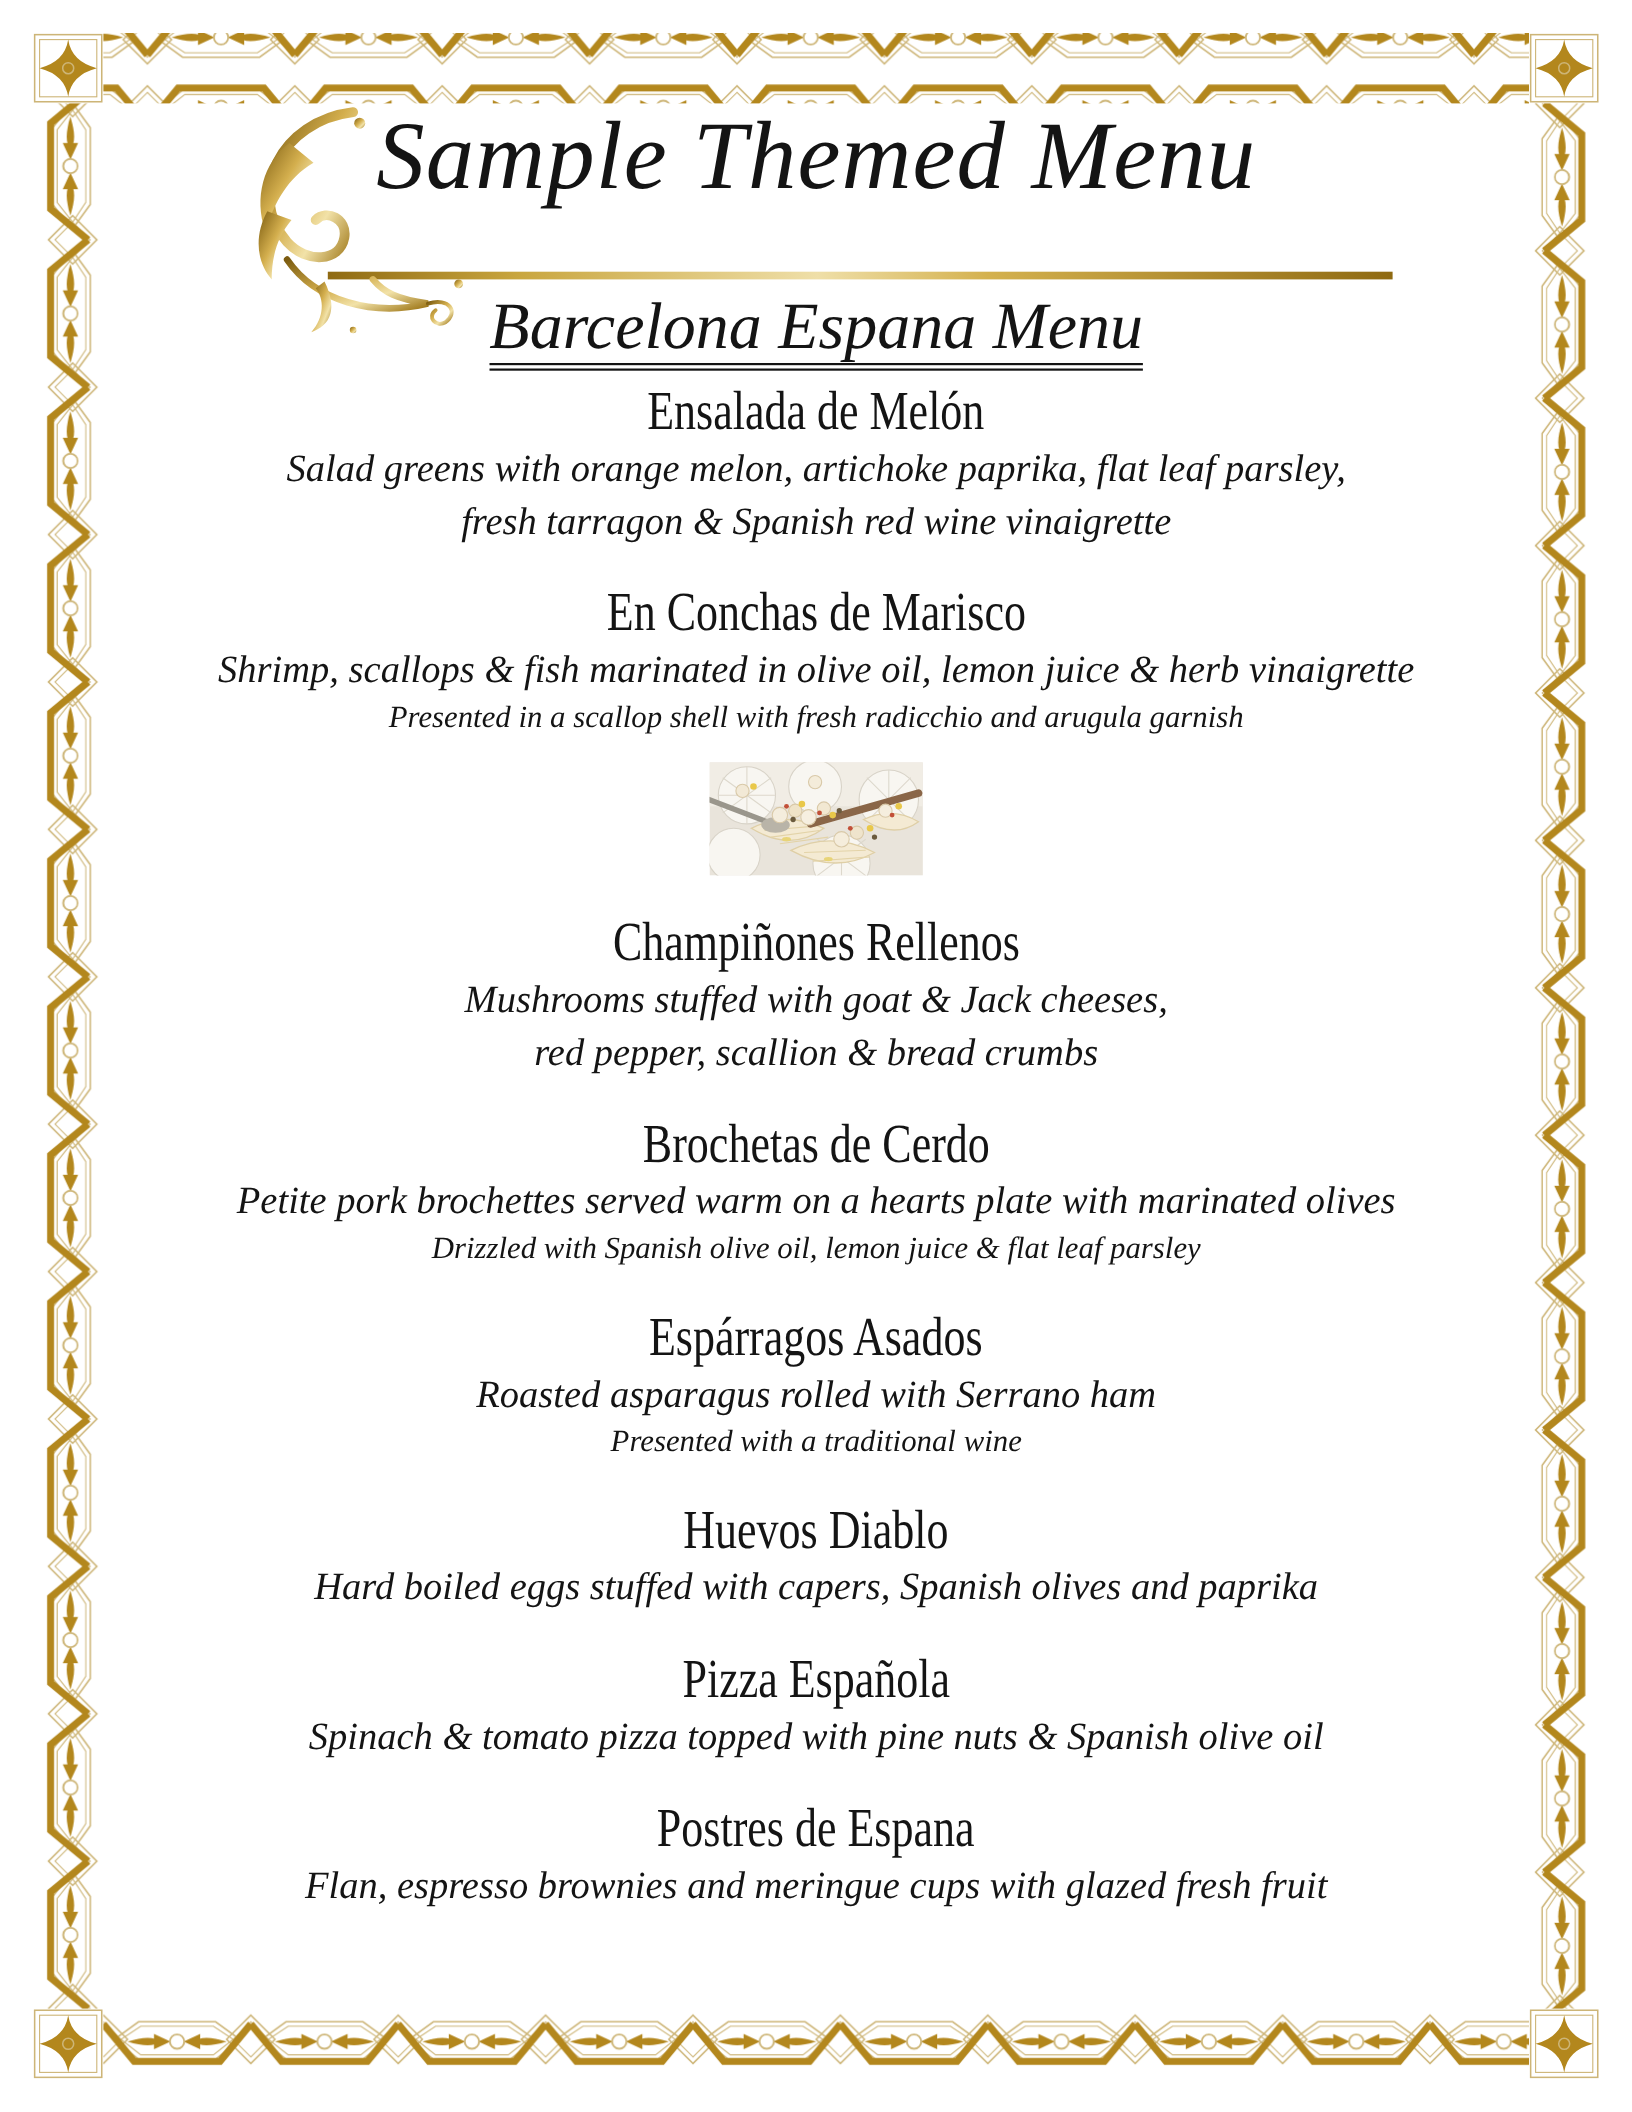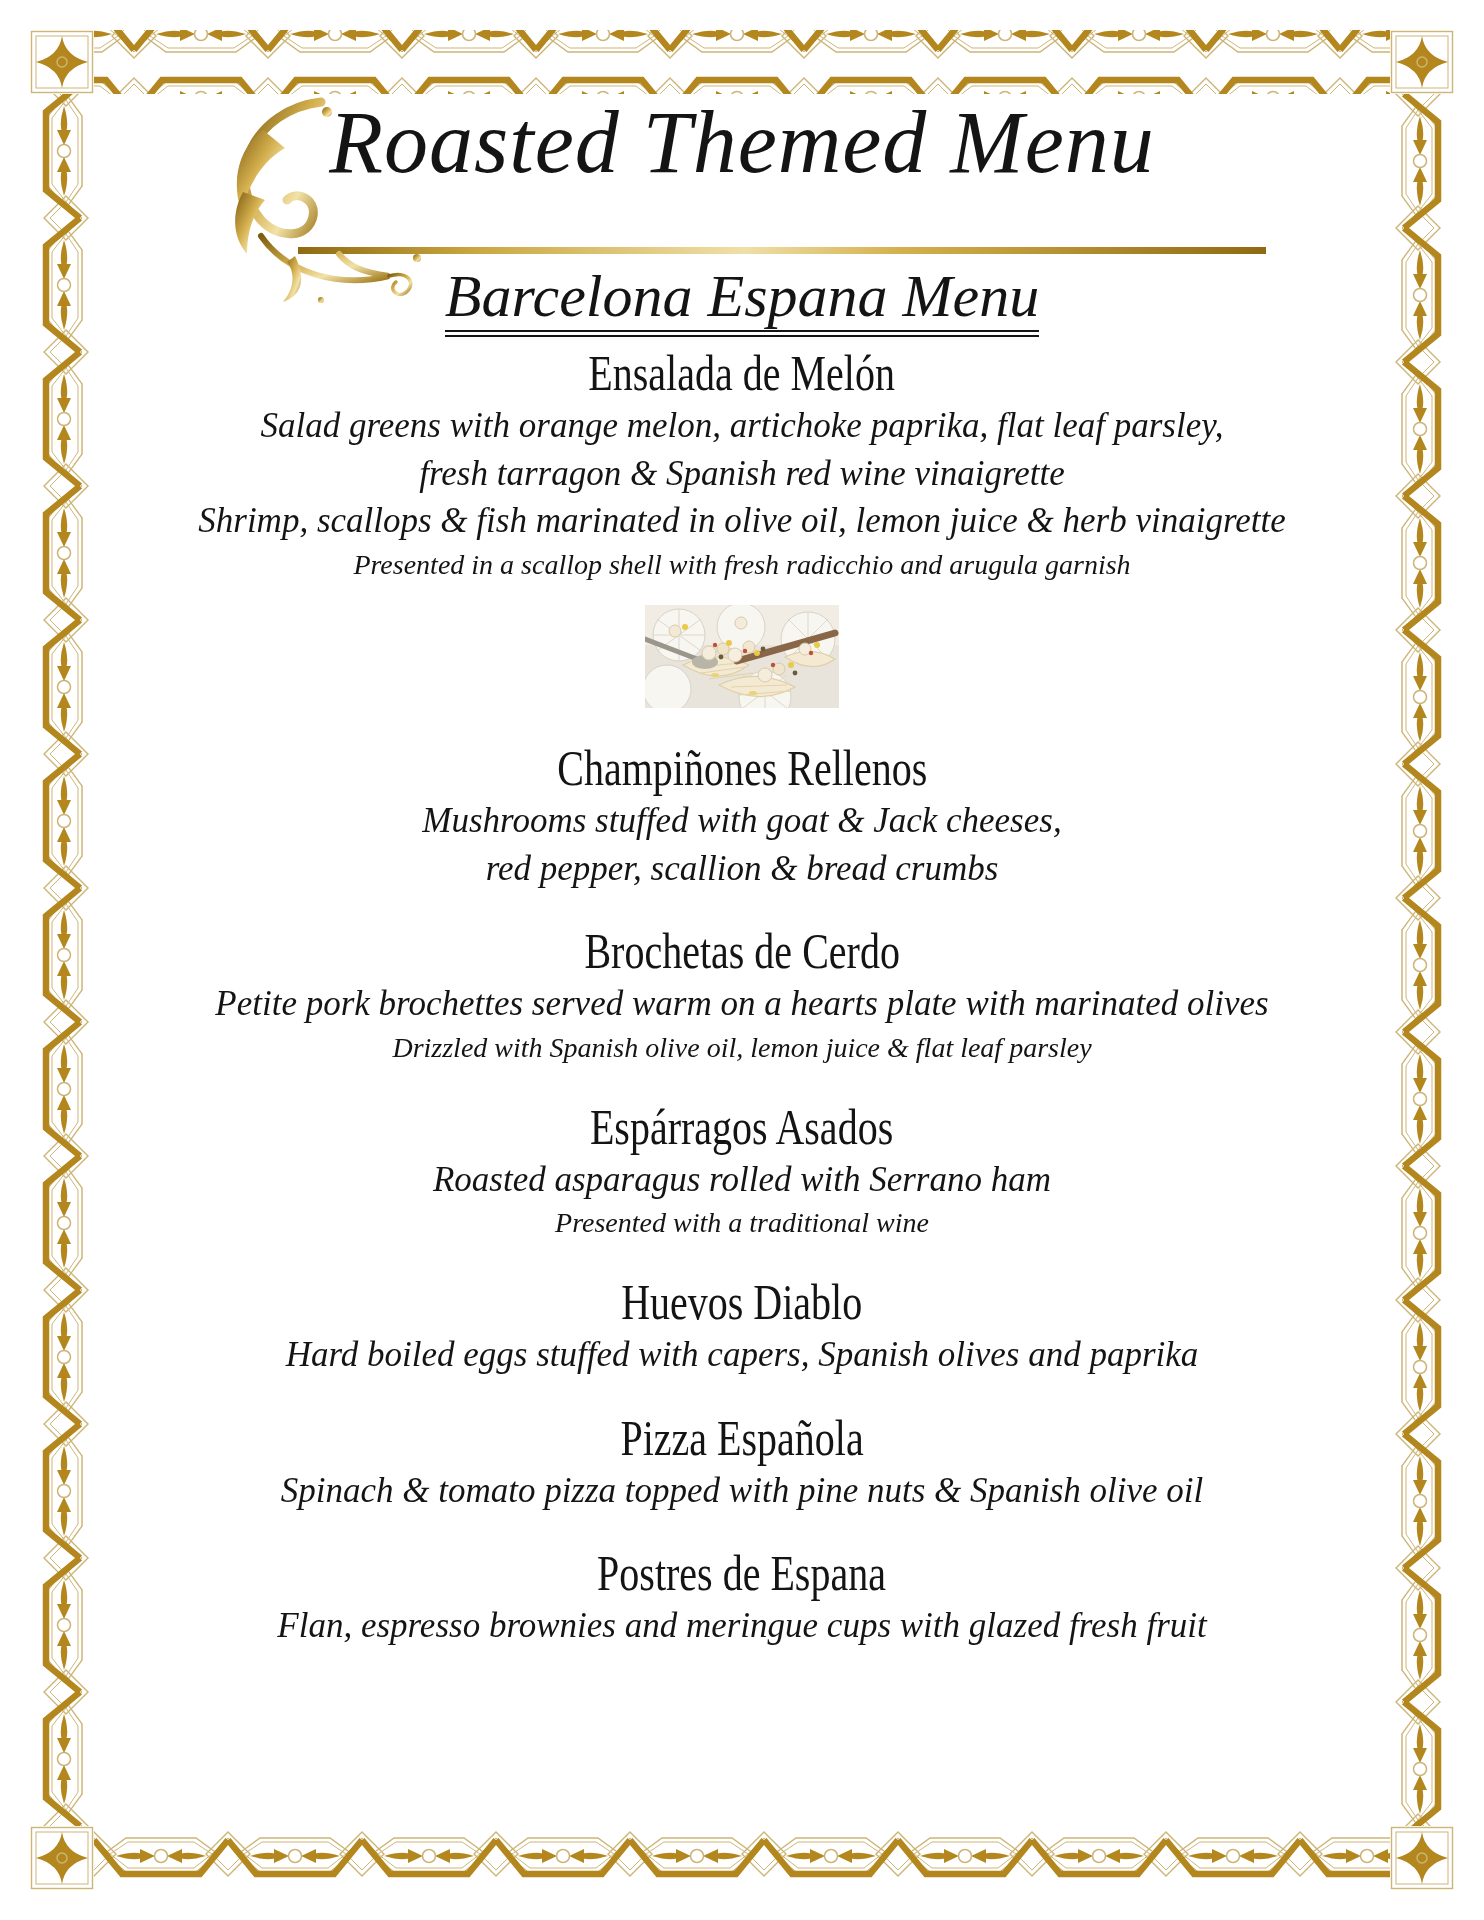--- a/index.html
+++ b/index.html
@@ -108,34 +108,37 @@
   <path d="M40 96 C 28 118 30 142 44 158 C 44 136 50 118 62 104 Z" fill="url(#gg)"></path>
   <path d="M58 140 C 84 178 136 192 186 180 C 158 176 146 170 136 158" stroke="url(#gg)" stroke-width="6" fill="none" stroke-linecap="round"></path>
   <path d="M186 180 C 206 174 214 188 202 197 C 193 202 185 192 193 186" stroke="url(#gg)" stroke-width="3.5" fill="none" stroke-linecap="round"></path>
   <path d="M92 160 C 104 184 98 200 80 206 C 92 192 92 176 84 166 Z" fill="url(#gg)"></path>
   <circle cx="124" cy="16" r="5" fill="url(#gg)"></circle>
   <circle cx="214" cy="162" r="4" fill="url(#gg)"></circle>
   <circle cx="118" cy="204" r="3" fill="url(#gg)"></circle>
 </svg>
 
 <div class="content">
-  <h1 class="page-title">Roasted Themed Menu</h1>
+  <h1 class="page-title">Sample Themed Menu</h1>
   <div>
     <h2 class="subtitle">Barcelona Espana Menu</h2>
   </div>
   <div id="sections">
   <div class="menu-section">
     <h2 class="item-name">
       <span class="condensed">Ensalada de Melón</span>
     </h2>
   <p class="desc">Salad greens with orange melon, artichoke paprika, flat leaf parsley,</p>
         <p class="desc">fresh tarragon &amp; Spanish red wine vinaigrette</p>
       </div>
 
   <div class="menu-section">
+    <h2 class="item-name">
+      <span class="condensed">En Conchas de Marisco</span>
+    </h2>
   <p class="desc">Shrimp, scallops &amp; fish marinated in olive oil, lemon juice &amp; herb vinaigrette</p>
         <p class="desc small">Presented in a scallop shell with fresh radicchio and arugula garnish</p>
   <svg class="dish-photo" viewBox="0 0 194 103" xmlns="http://www.w3.org/2000/svg">
     <rect x="0" y="0" width="194" height="103" fill="#E9E4DB"></rect>
     <rect x="0" y="0" width="194" height="40" fill="#F1EDE5"></rect>
 
     <g stroke="#D8D3C8" stroke-width="1" fill="#F8F6F1">
       <circle cx="34" cy="30" r="26"></circle>
       <circle cx="96" cy="22" r="24"></circle>
       <circle cx="163" cy="34" r="27"></circle>

